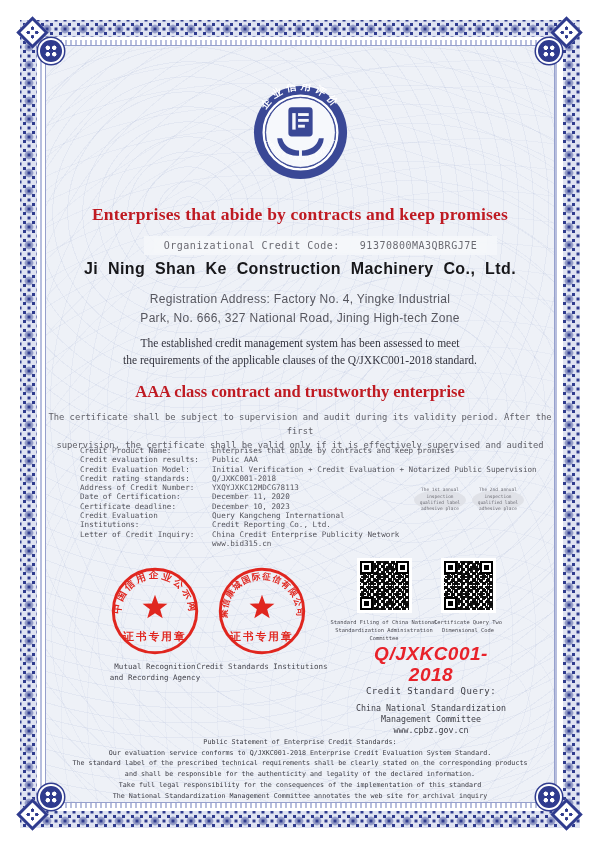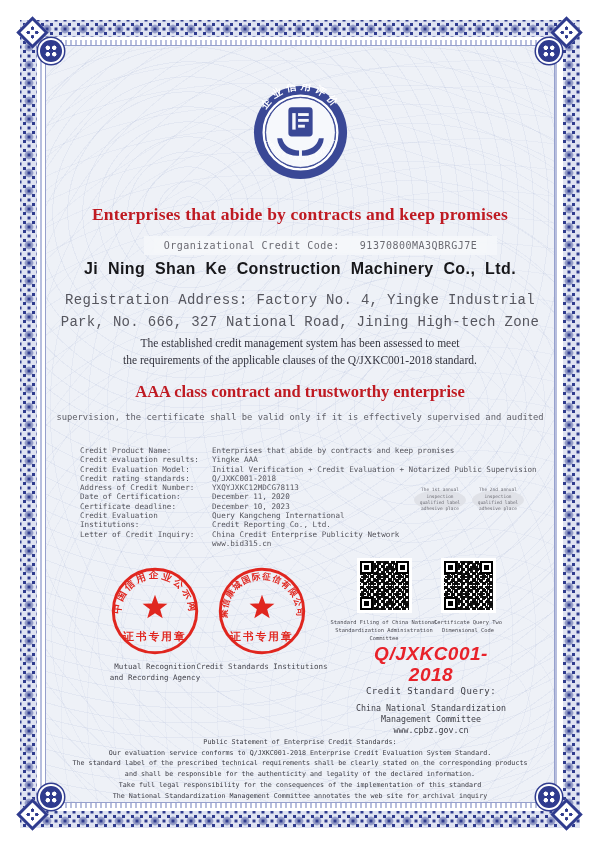--- a/index.html
+++ b/index.html
@@ -68,21 +68,21 @@
   .orgcode{top:189px;padding-left:41px;}
   .orgcode span{
     display:inline-block;background:rgba(244,246,250,.92);padding:2px 10px;
     font-family:"DejaVu Sans Mono",monospace;font-size:10px;color:#6a6a72;letter-spacing:.5px;
   }
   .company{
     top:214px;font-size:16px;font-weight:700;color:#17171a;
     letter-spacing:.4px;word-spacing:5px;
   }
   .address{
-    top:244px;font-family:Liberation Mono, monospace;font-size:14px;
+    top:244px;font-family:Liberation Sans, sans-serif;font-size:12px;
     color:#56565e;line-height:1.55;letter-spacing:.3px;
   }
   .assessment{
     top:289px;font-family:"Liberation Serif",serif;font-size:11.5px;
     color:#32323c;line-height:1.45;text-align:center;
   }
   .award{
     top:336px;font-family:"Liberation Serif",serif;font-weight:700;
     font-size:16.5px;color:#bf1a22;
   }
@@ -206,34 +206,35 @@
   </div>
 
   <div class="abs center assessment">
     <div>The established credit management system has been assessed to meet</div>
     <div>the requirements of the applicable clauses of the Q/JXKC001-2018 standard.</div>
   </div>
 
   <div class="abs center award">AAA class contract and trustworthy enterprise</div>
 
   <div class="abs center supervision">
+    <div>The certificate shall be subject to supervision and audit during its validity period. After the first</div>
     <div>supervision, the certificate shall be valid only if it is effectively supervised and audited</div>
   </div>
 
   <div class="abs details">
     <div class="drow">
       <div class="dlabel">Credit Product Name:</div>
       <div class="dval">
           <div>Enterprises that abide by contracts and keep promises</div>
         </div>
     </div>
     <div class="drow">
       <div class="dlabel">Credit evaluation results:</div>
       <div class="dval">
-          <div>Yingke AAA</div>
+          <div>Public AAA</div>
         </div>
     </div>
     <div class="drow">
       <div class="dlabel">Credit Evaluation Model:</div>
       <div class="dval">
           <div>Initial Verification + Credit Evaluation + Notarized Public Supervision</div>
         </div>
     </div>
     <div class="drow">
       <div class="dlabel">Credit rating standards:</div>

